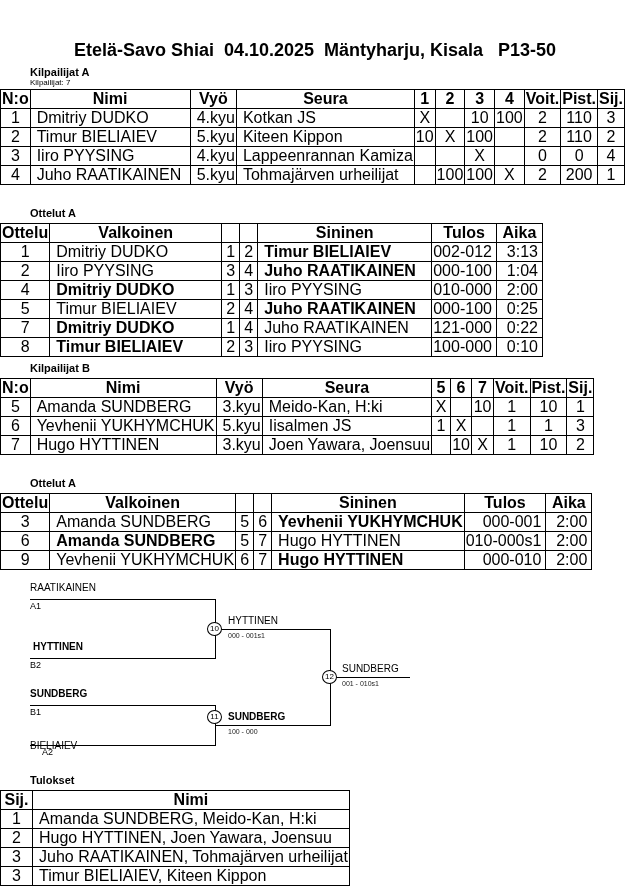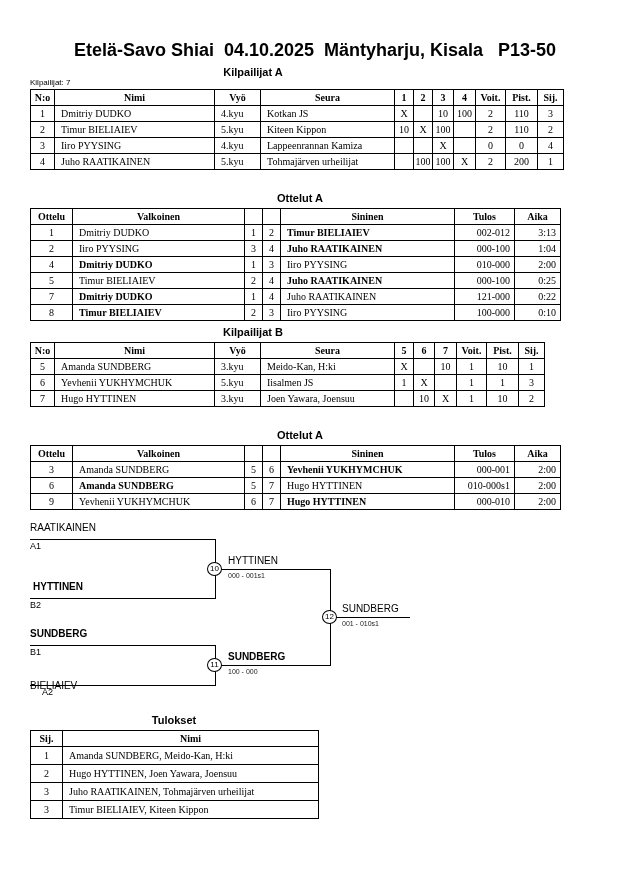--- a/index.html
+++ b/index.html
@@ -5,26 +5,26 @@
   * { margin:0; padding:0; box-sizing:border-box; }
   html, body { background:#fff; }
   body {
     width:630px; height:891px; overflow:hidden; position:relative;
     font-family:"Liberation Sans", sans-serif; color:#000;
   }
   .title {
     margin-top:40px; text-align:center; font-weight:bold; font-size:18px;
     white-space:pre;
   }
-  .sec-head { font-weight:bold; font-size:11px; text-align:center; }
+  .sec-head { font-weight:bold; font-size:11px; text-align:left; }
   .sec-head.pool    { width:446px; margin:5px 0 0 30px; }
   .sec-head.matches { width:540px; margin:22px 0 0 30px; }
   .sec-head.results-head { width:288px; margin:8px 0 0 30px; }
   .note { width:533px; margin:0 0 0 30px; font-size:8px; height:11px; }
-  table { border-collapse:collapse; table-layout:fixed; margin-left:30px; font-size:10px;font-family:Liberation Serif, serif; }
+  table { border-collapse:collapse; table-layout:fixed; font-size:16px; }
   td, th { border:1px solid #000; height:16px; overflow:hidden; white-space:nowrap; padding:0 1px; }
   th { font-weight:bold; text-align:center; }
   td.l { text-align:left; padding-left:6px; }
   td.c { text-align:center; }
   td.r { text-align:right; padding-right:4px; }
   .bold { font-weight:bold; }
   table.mt { margin-top:4px; }
   table.results td { height:18px; }
   
   .bracket { position:relative; width:430px; height:188px; margin:8px 0 0 30px; font-size:10px; }
@@ -359,21 +359,21 @@
     <div class="seed" style="left:0;top:129px">B1</div>
 
     <div class="slot-name" style="left:0;top:162px">BIELIAIEV</div>
     <div class="hline" style="left:0;top:167px;width:185px"></div>
     <div class="seed" style="left:12px;top:169px">A2</div>
 
     <div class="vline" style="left:185px;top:127px;height:41px"></div>
     <div class="hline" style="left:185px;top:147px;width:115px"></div>
     <div class="win-name bold" style="left:198px;top:133px">SUNDBERG</div>
     <div class="score" style="left:198px;top:150px">100 - 000</div>
-    <div class="badge" style="left:177px;top:140px">11</div>
+    <div class="badge" style="left:177px;top:132px">11</div>
 
     <div class="vline" style="left:300px;top:51px;height:97px"></div>
     <div class="hline" style="left:300px;top:99px;width:80px"></div>
     <div class="win-name" style="left:312px;top:85px">SUNDBERG</div>
     <div class="score" style="left:312px;top:102px">001 - 010s1</div>
     <div class="badge" style="left:292px;top:92px">12</div>
   </div>
 
   <div class="sec-head results-head">Tulokset</div>
 

